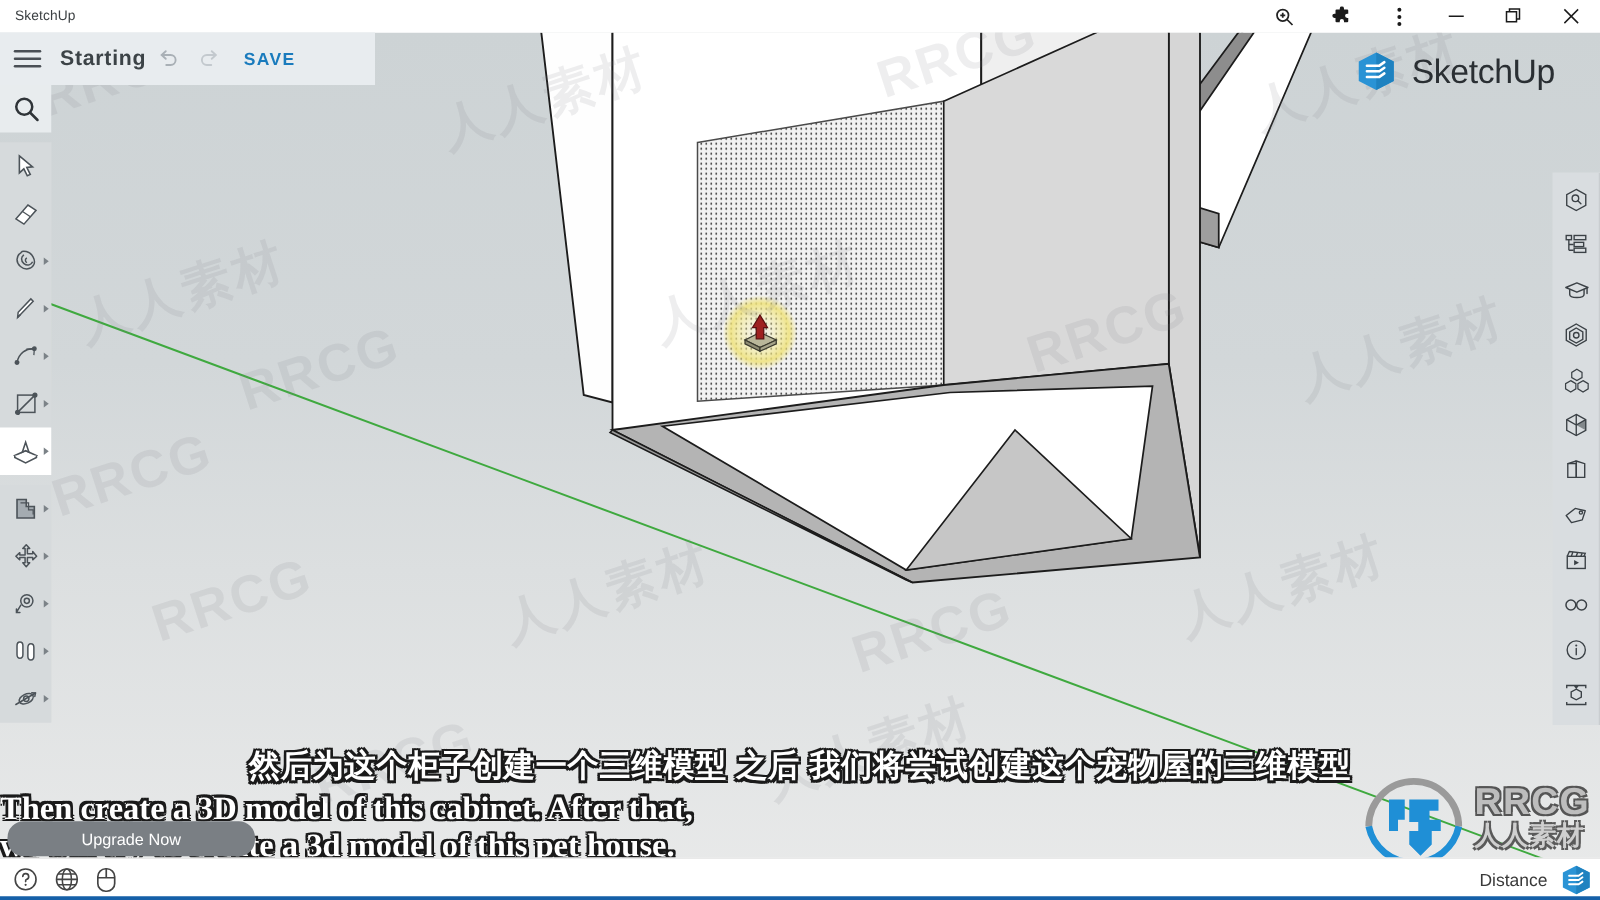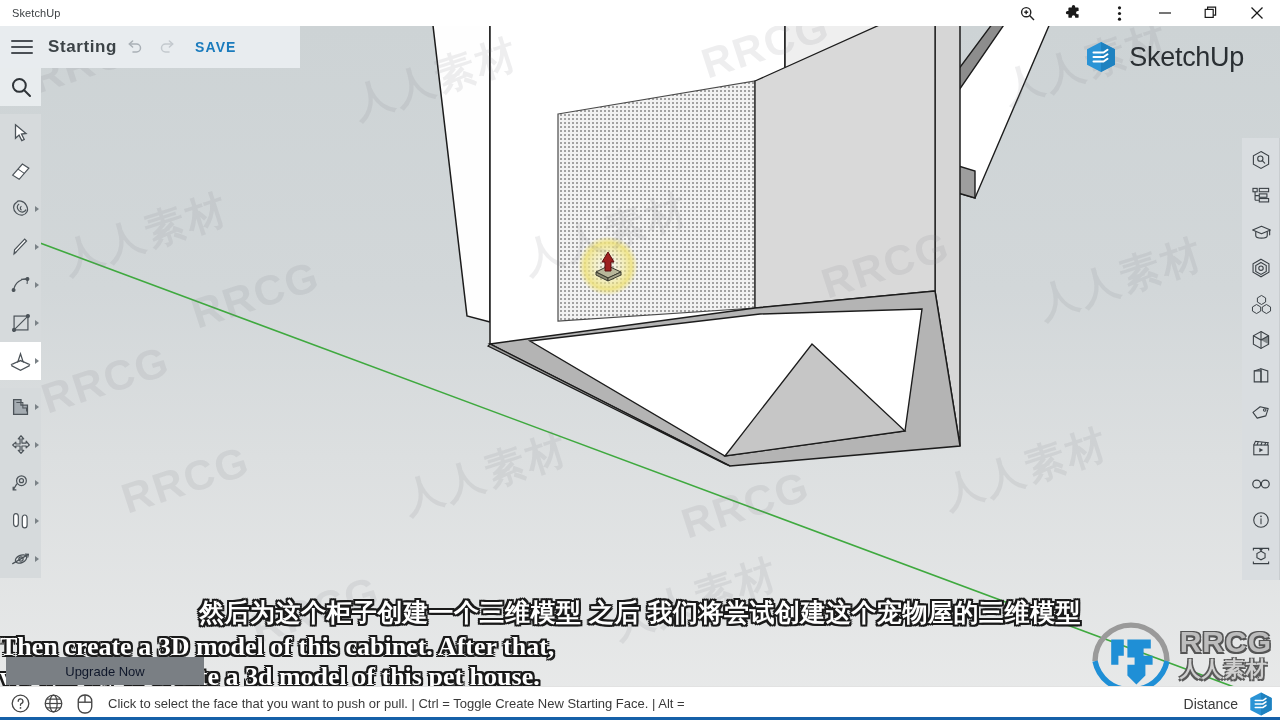--- a/index.html
+++ b/index.html
@@ -91,21 +91,21 @@
     box-shadow: -1px 0 0 rgba(0,0,0,.07) inset;
   }
   .rtool { width: 38px; height: 36px; display: flex; align-items: center; justify-content: center; }
   .rtool svg { display: block; }
 
   
   .upgrade-btn {
     position: absolute; left: 6px; bottom: 35px;
     width: 198px; height: 28px; background: #7a7f84;
     display: flex; align-items: center; justify-content: center;
-    color: #0f172a; font-size: 13px; z-index: 14;
+    color: #ffffff; font-size: 13px; z-index: 14; border-radius: 13px;
   }
 
   
   .statusbar {
     position: absolute; bottom: 0; left: 0; width: 1280px; height: 34px;
     background: #ffffff; display: flex; align-items: center; z-index: 20;
     border-top: 1px solid #e2e2e2;
   }
   .sb-icons { display: flex; align-items: center; gap: 12px; padding-left: 10px; }
   .sb-icons svg { display: block; }
@@ -555,21 +555,20 @@
         <line x1="2.6" y1="12" x2="21.4" y2="12"></line>
           <line x1="4.2" y1="7" x2="19.8" y2="7"></line>
         <line x1="4.2" y1="17" x2="19.8" y2="17"></line>
       </svg>
       <svg width="18" height="22" viewBox="0 0 20 24" fill="none" stroke="#444" stroke-width="1.5">
         <rect x="2.5" y="2" width="15" height="20" rx="7"></rect>
         <line x1="10" y1="2" x2="10" y2="10"></line>
           <line x1="2.5" y1="10" x2="17.5" y2="10"></line>
       </svg>
     </div>
-    <div class="status-text">Click to select the face that you want to push or pull. | Ctrl = Toggle Create New Starting Face. | Alt =</div>
 
     <div class="measure">
       <span class="measure-label">Distance</span>
     </div>
 
     <div class="sb-logo">
       <svg width="26" height="26" viewBox="0 0 34 34">
         <path d="M17 2 31 9.2v15.6L17 32 3 24.8V9.2z" fill="#2a93d5"></path>
         <path d="M17 2 31 9.2v15.6L17 32z" fill="#1f82c0"></path>
         <g stroke="#ffffff" stroke-width="2" fill="none" stroke-linecap="round">

